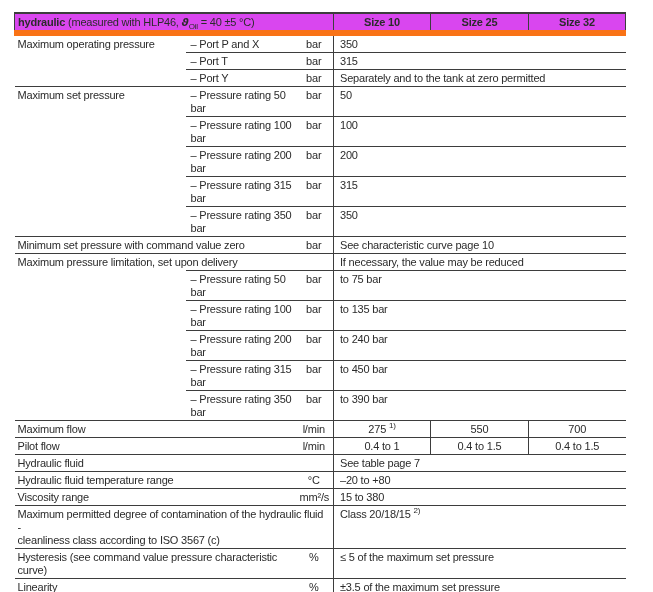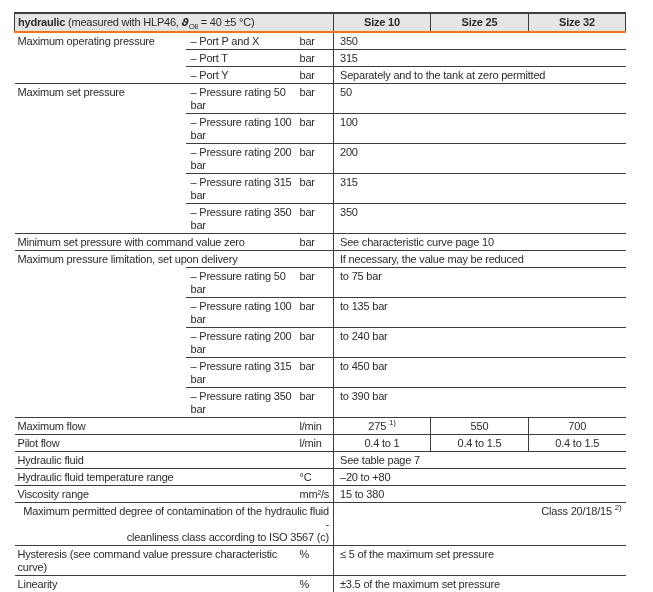--- a/index.html
+++ b/index.html
@@ -20,35 +20,35 @@
     letter-spacing:-0.2px;
   }
   td {
     padding:2px 4px 1px 4px;
     vertical-align:top;
     line-height:13px;
     height:17px;
     box-sizing:border-box;
   }
   tr.hdr td {
-    background:#e5e5e5;
-    border-bottom:2px solid #f97316;
+    background:#d946ef;
+    border-bottom:6px solid #f97316;
     height:19px;
   }
   tr.hdr td.hdr-left { border-left:1px solid #3d3d3d; }
   tr.hdr td.hdr-right { border-right:1px solid #3d3d3d;margin-top:48px; }
   .bt { border-top:1px solid #3d3d3d; }
   .bl { border-left:1px solid #3d3d3d; }
   .lab { padding-left:3px; }
   .sub { padding-left:5px; }
-  .unit { text-align:left; padding-right:5px; }
+  .unit { text-align:center; padding-right:5px; }
   .val { padding-left:6px; }
   .ctr { text-align:center; padding-left:0; padding-right:0; }
   .bold { font-weight:bold; }
-  .h2 td, td.h2 { height:28px;text-align:right; }
+  .h2 td, td.h2 { height:28px; }
   .block { display:block; }
   .theta { font-family:"DejaVu Sans", sans-serif; font-style:italic; font-weight:bold; }
   sub { font-size:8px; line-height:0; }
   sup.ref { font-size:8px; line-height:0; vertical-align:super; }
 </style>
 </head>
 <body>
 
 <div class="wrap">
 <table class="spec">

